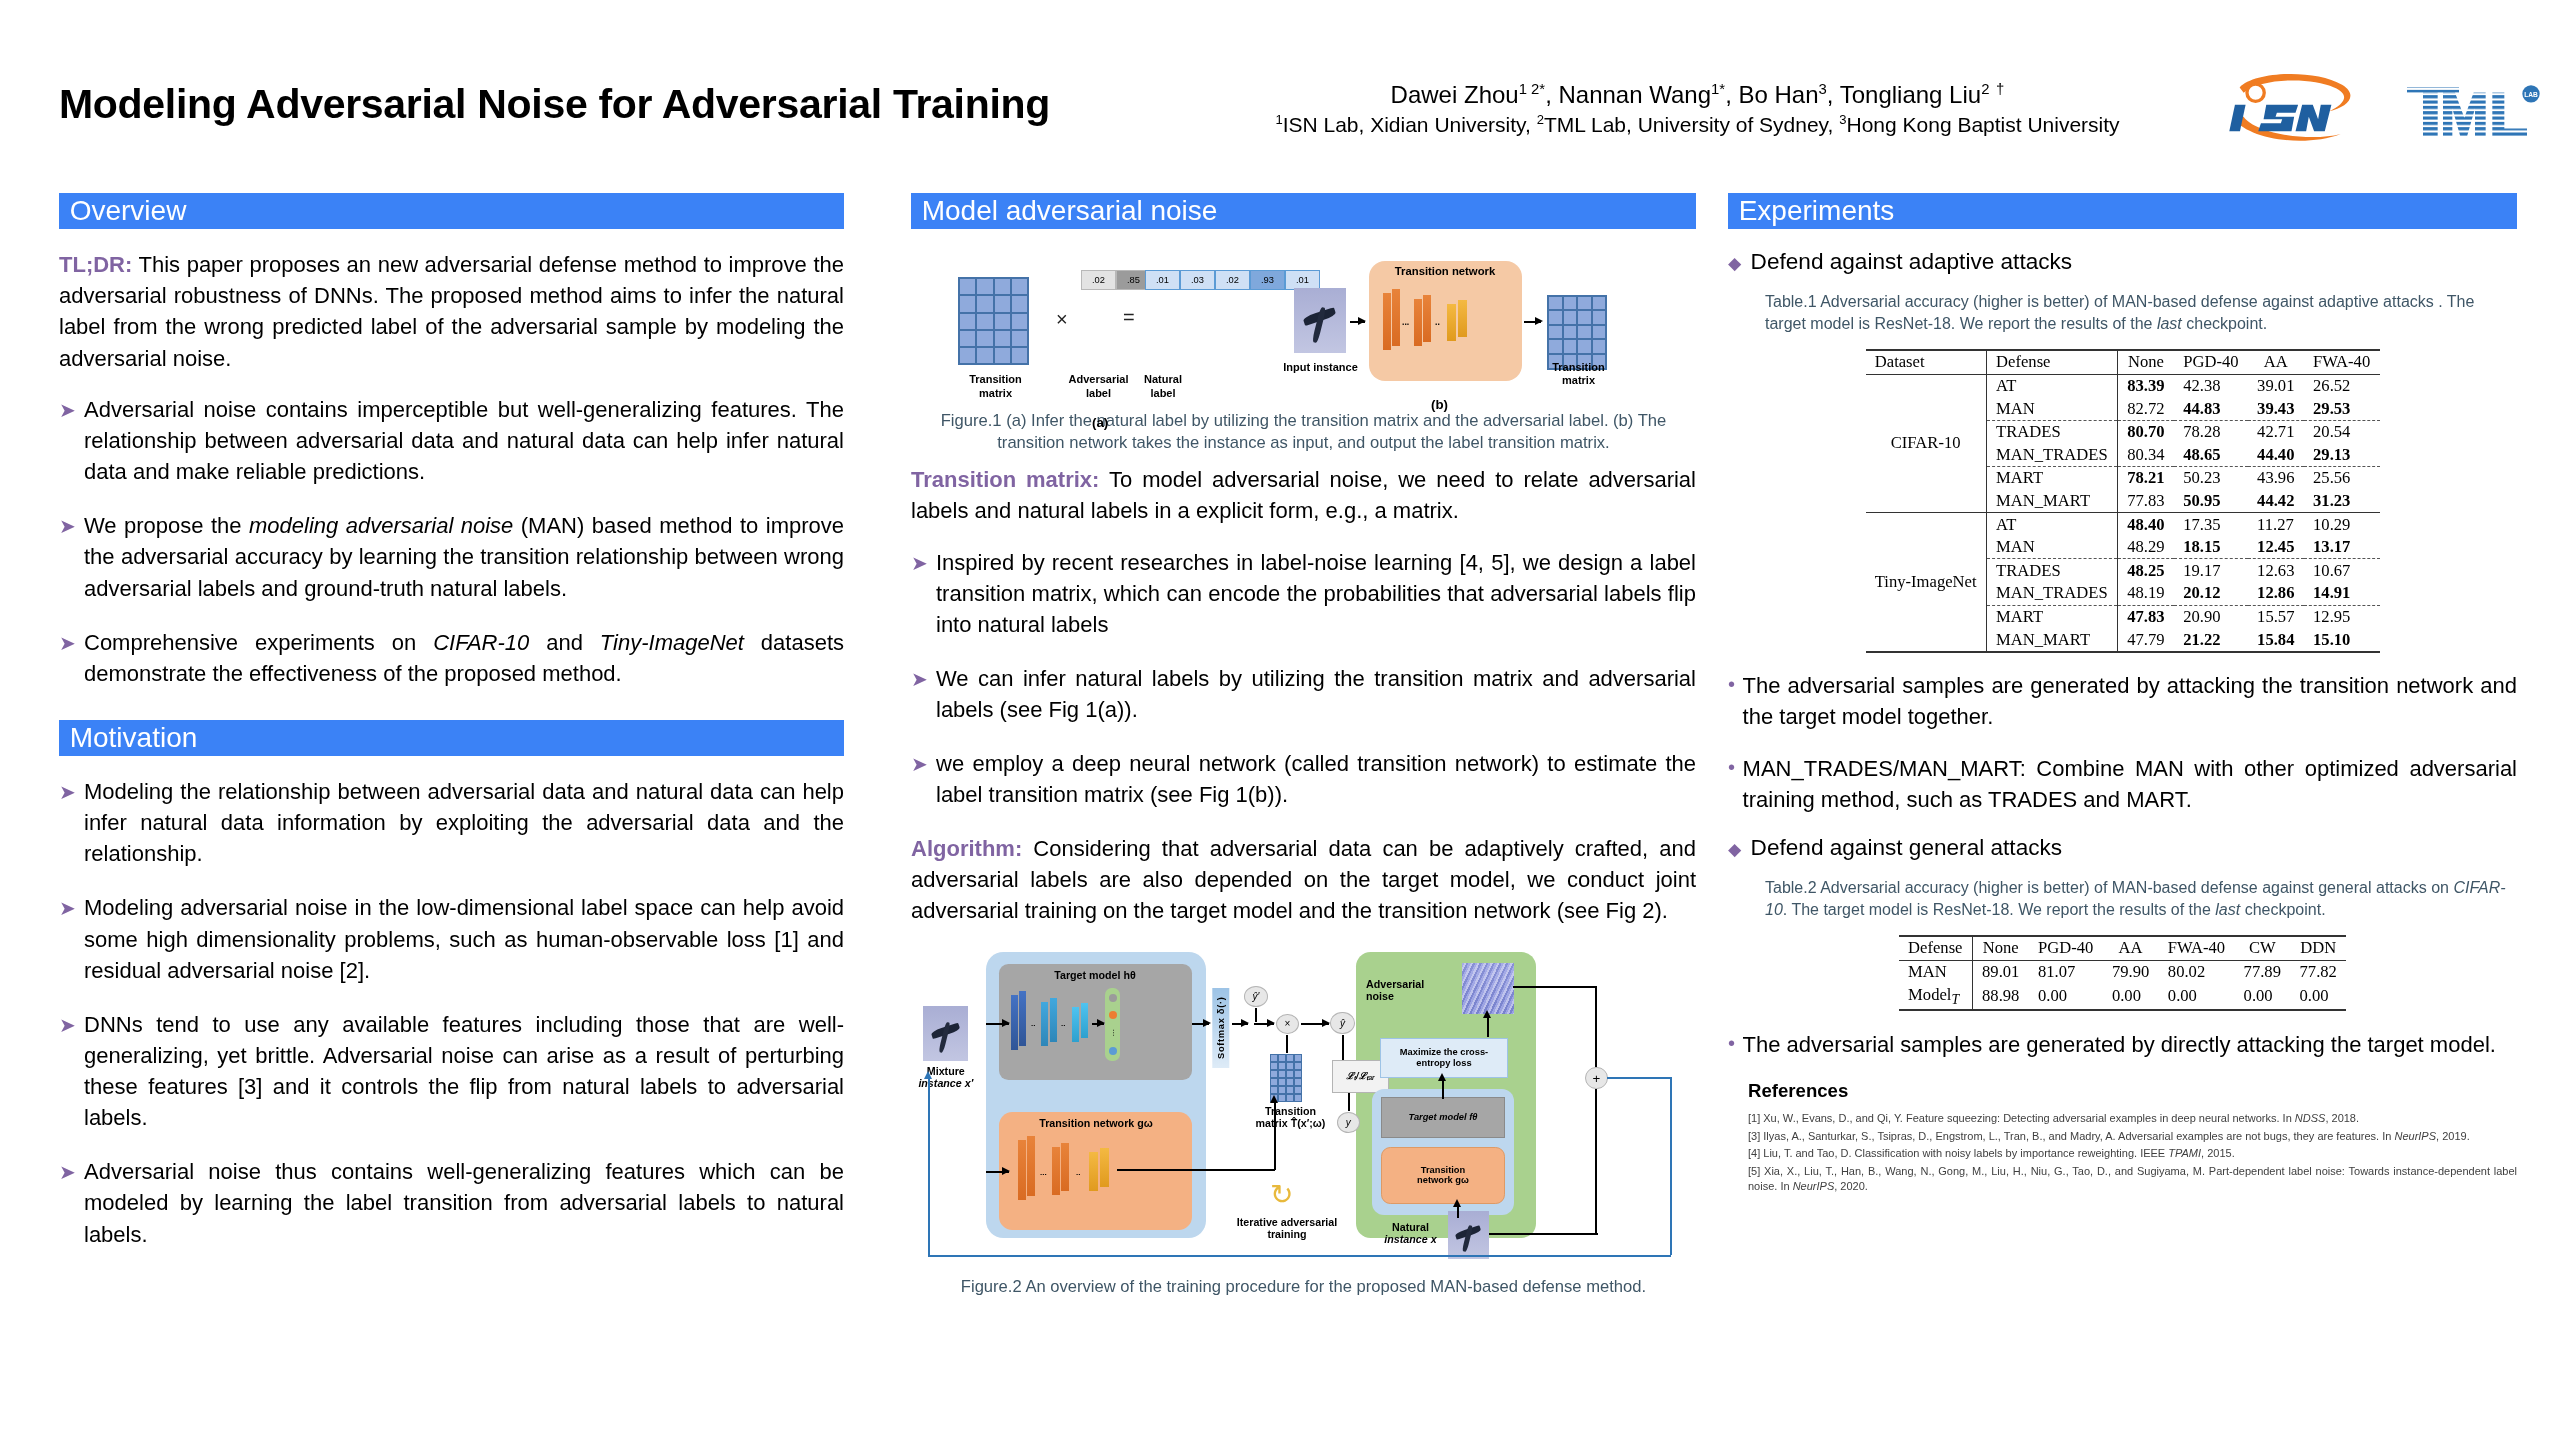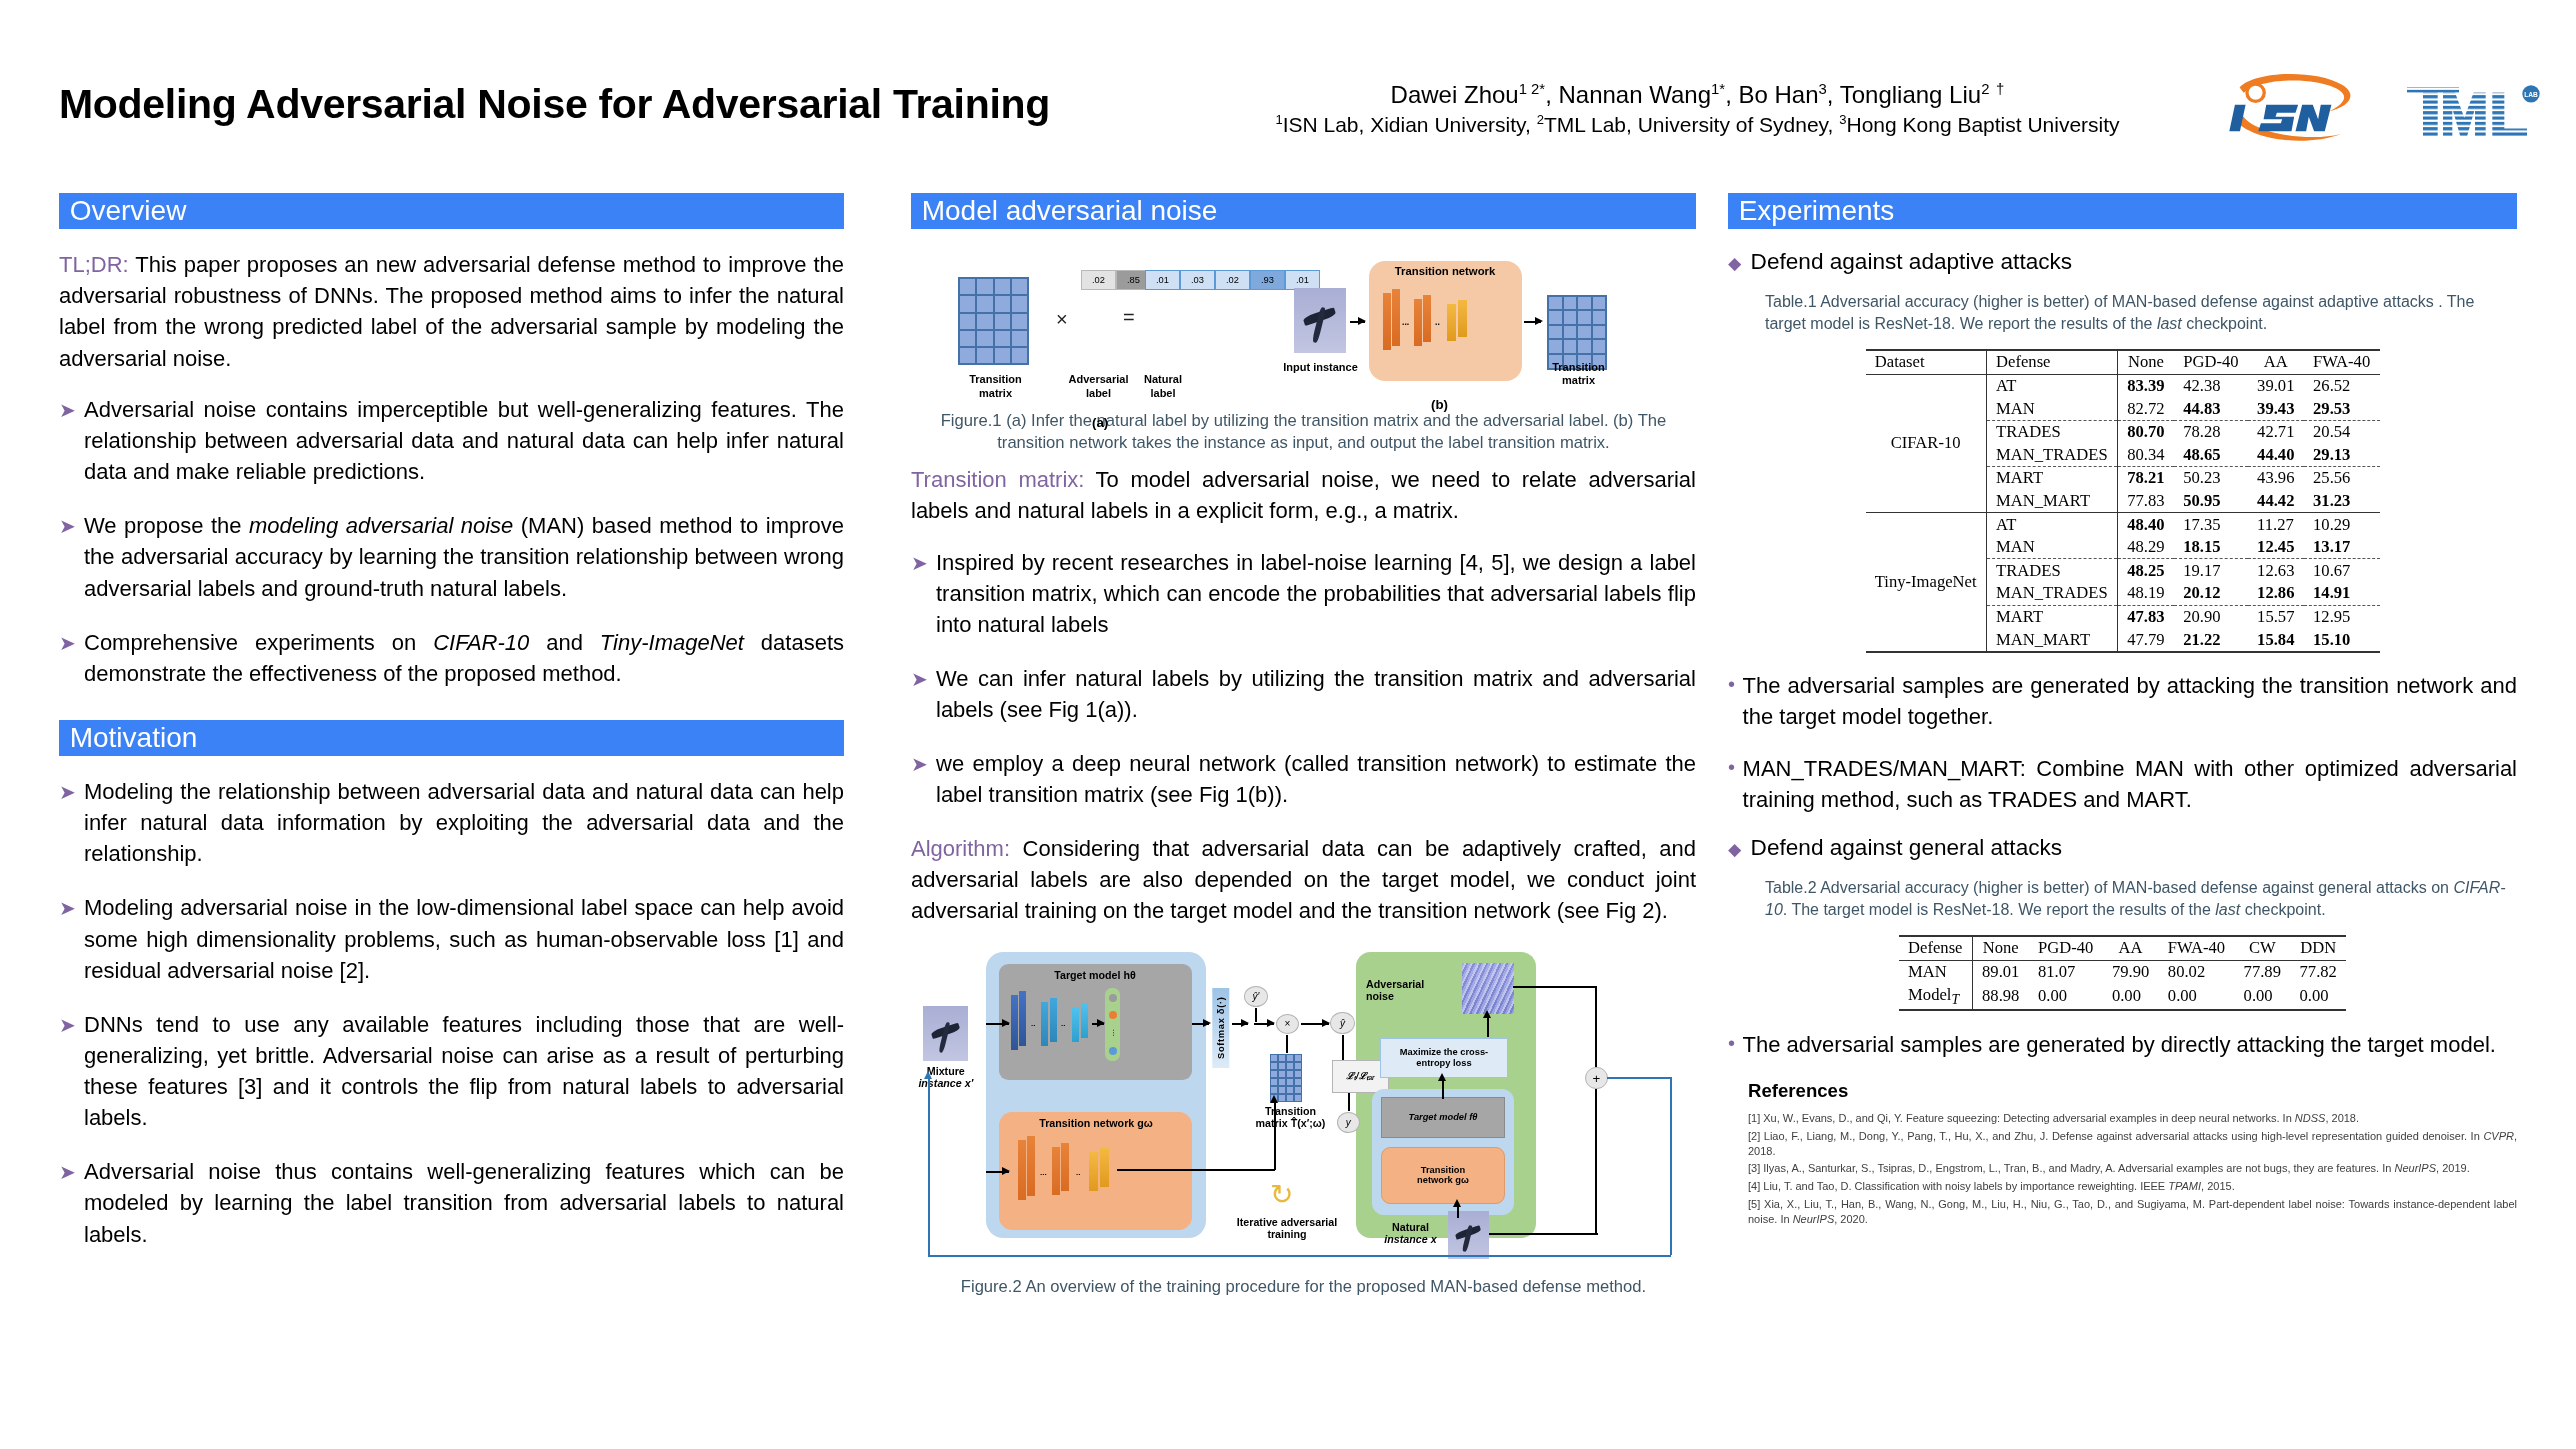--- a/index.html
+++ b/index.html
@@ -36,21 +36,21 @@
   .sect-header {
     background:#3b82f6; color:#ffffff;
     font-size:28px; padding:4px 10.7px 6.7px 10.7px;
     height:36px; line-height:28px;
     margin-bottom:20px;
   }
   .body-text {
     font-size:22px; line-height:1.42; text-align:justify;
     margin:0 0 20px 0;
   }
-  .tldr-lead { color:#8064A2; font-weight:normal; }
+  .tldr-lead { color:#8064A2; font-weight:bold; }
   .bullet-row { display:flex; margin:0 0 22.6px 0; }
   .bullet-arrow {
     color:#8064A2; font-size:20px; flex:0 0 25px; line-height:1.42;
     padding-top:2px;
   }
   .bullet-text { font-size:22px; line-height:1.42; text-align:justify; flex:1; }
   .ital { font-style:italic; }
   
   .fig-caption {
     font-size:16.6px; color:#3F5666; line-height:1.3; text-align:center;
@@ -674,18 +674,17 @@
     </tbody>
   </table>
 
   <div class="dot-row">
     <div class="dot-mark">•</div>
     <div class="dot-text">The adversarial samples are generated by directly attacking the target model.</div>
   </div>
 
   <div id="ref-heading">References</div>
   <div class="ref-item">[1] Xu, W., Evans, D., and Qi, Y. Feature squeezing: Detecting adversarial examples in deep neural networks. In <span class="ital">NDSS</span>, 2018.</div>
-  <div class="ref-item">[2] Liao, F., Liang, M., Dong, Y., Pang, T., Hu, X., and Zhu, J. Defense against adversarial attacks using high-level representation guided denoiser. In <span class="ital">CVPR</span>, 2018.</div>
   <div class="ref-item">[3] Ilyas, A., Santurkar, S., Tsipras, D., Engstrom, L., Tran, B., and Madry, A. Adversarial examples are not bugs, they are features. In <span class="ital">NeurIPS</span>, 2019.</div>
   <div class="ref-item">[4] Liu, T. and Tao, D. Classification with noisy labels by importance reweighting. IEEE <span class="ital">TPAMI</span>, 2015.</div>
   <div class="ref-item">[5] Xia, X., Liu, T., Han, B., Wang, N., Gong, M., Liu, H., Niu, G., Tao, D., and Sugiyama, M. Part-dependent label noise: Towards instance-dependent label noise. In <span class="ital">NeurIPS</span>, 2020.</div>
 </div>
 
 
 </body></html>

